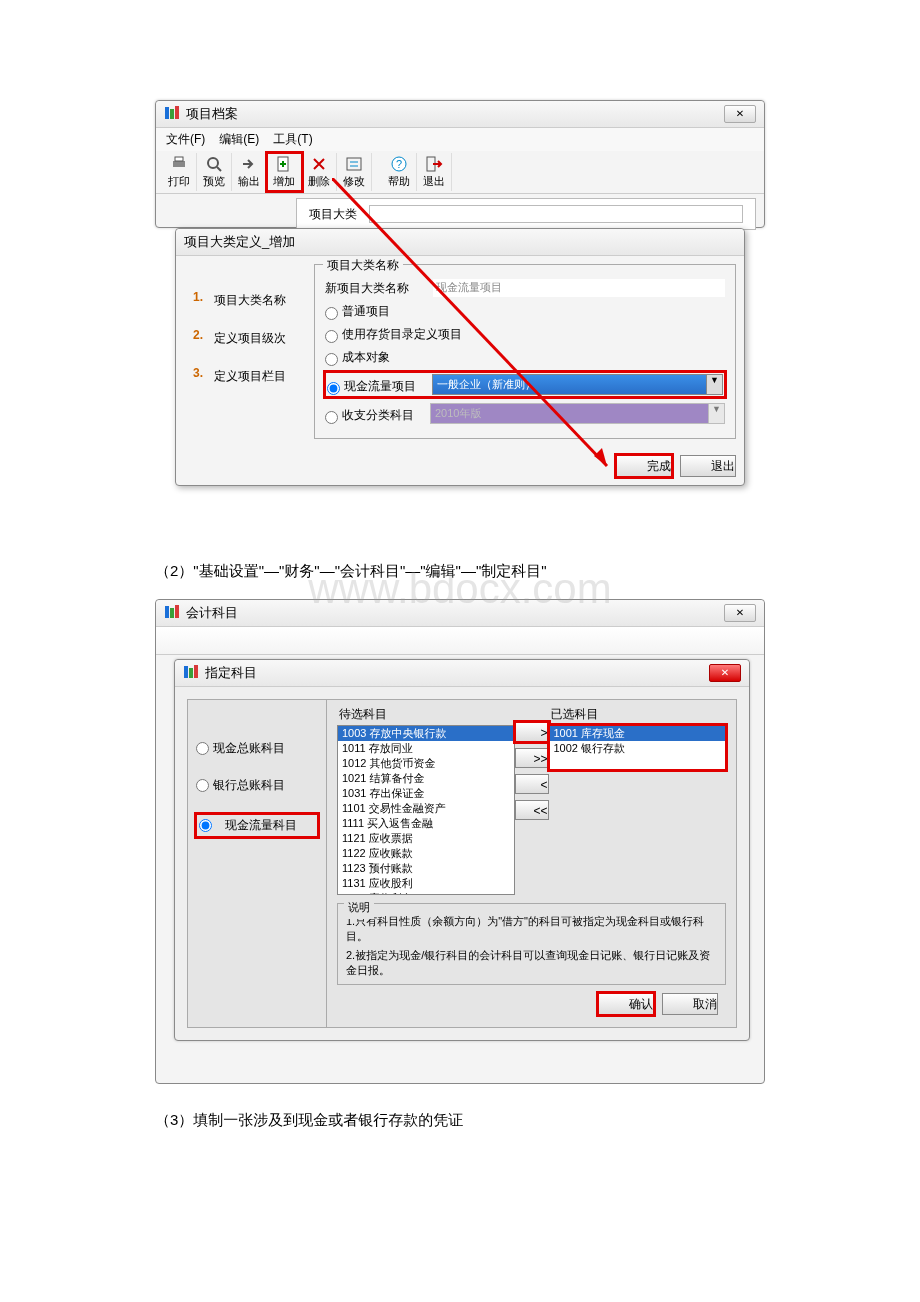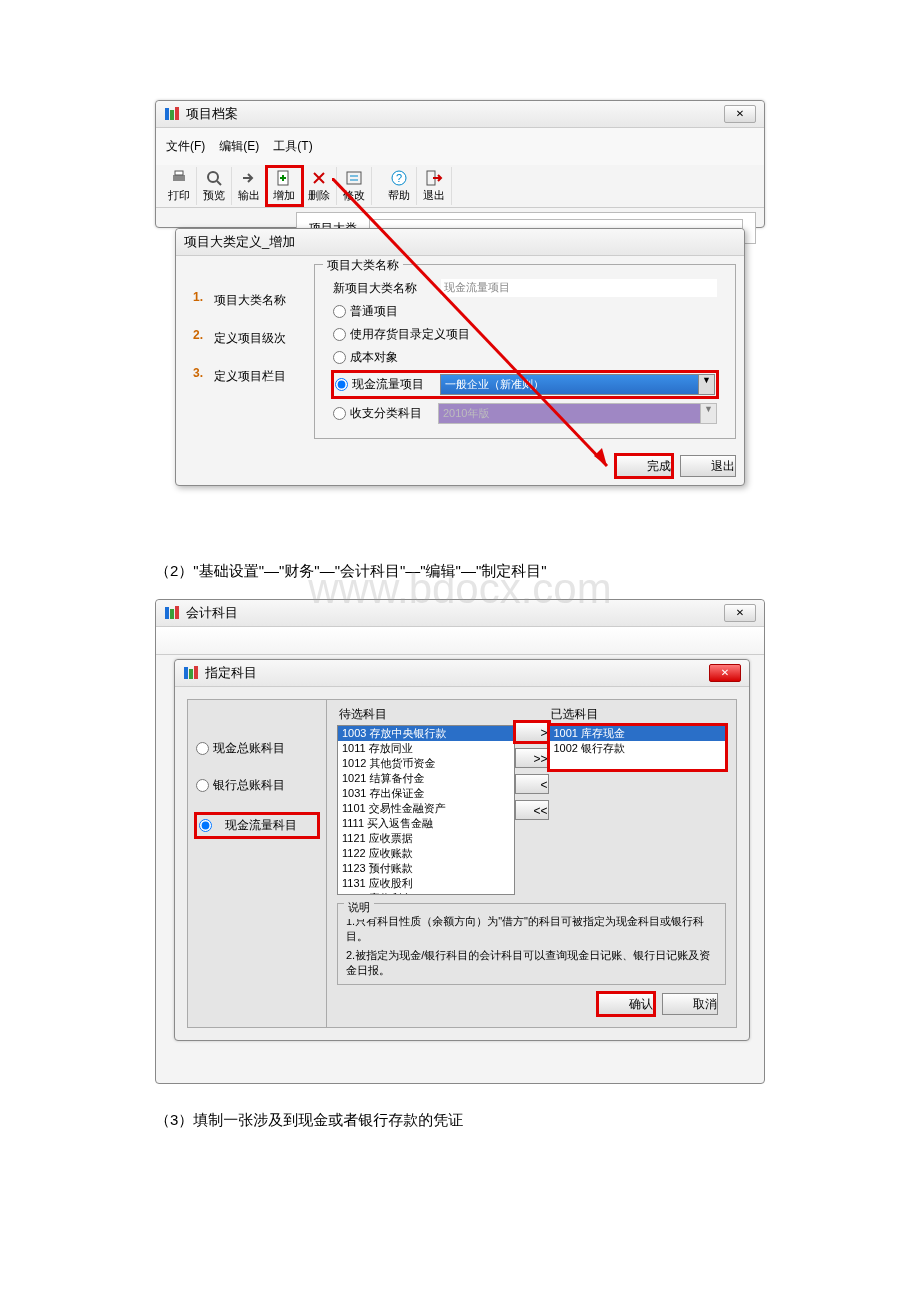--- a/index.html
+++ b/index.html
@@ -1,39 +1,39 @@
 <!DOCTYPE html>
 <html><head>
 <meta charset="utf-8">
 <style>
 *{box-sizing:border-box;margin:0;padding:0;font-family:"Microsoft YaHei","SimSun",sans-serif}
 body{background:#fff;width:920px;padding:100px 155px 100px 155px}
 .screenshot{position:relative;margin-bottom:20px}
 .win{border:1px solid #8a8a8a;border-radius:4px;background:#f4f4f4;box-shadow:0 0 3px rgba(0,0,0,.2);position:relative}
-.titlebar{display:flex;align-items:center;padding:4px 8px;background:linear-gradient(#f8f8f8,#e8e8e8);border-bottom:1px solid #ccc;border-radius:4px 4px 0 0}
+.titlebar{display:flex;align-items:flex-start;padding:4px 8px;background:linear-gradient(#f8f8f8,#e8e8e8);border-bottom:1px solid #ccc;border-radius:4px 4px 0 0}
 .titlebar .ico{width:16px;height:16px;margin-right:6px}
 .titlebar .title{flex:1;font-size:13px}
 .closebtn{width:32px;height:18px;border:1px solid #aaa;border-radius:2px;text-align:center;font-size:10px;line-height:16px;background:linear-gradient(#fefefe,#ddd)}
 .closebtn.red{background:linear-gradient(#ff7a7a,#d40000);color:#fff;border-color:#a00}
-.menubar{display:flex;gap:14px;padding:10px 10px;font-size:12px;background:#f8f8f8}
+.menubar{display:flex;gap:14px;padding:3px 10px;font-size:12px;background:#f8f8f8}
 .toolbar{display:flex;padding:2px 6px;background:#f4f4f4;border-bottom:1px solid #ccc}
 .tbbtn{display:flex;flex-direction:column;align-items:center;padding:2px 6px;font-size:11px;border-right:1px solid #ddd}
 .tbbtn .ico{width:18px;height:18px;margin-bottom:1px}
 .hlred{outline:3px solid #e00000;outline-offset:-1px}
 .mainrow{display:flex;align-items:center;padding:6px 12px;font-size:12px;background:#fff;border:1px solid #bbb;margin:4px 8px 4px 140px}
 .mainrow .lbl{width:60px}
 .mainrow .field{flex:1;height:18px;border:1px solid #bbb;background:#fff}
 .inner-win{position:absolute;left:20px;top:128px;width:570px;background:#f4f4f4;border:1px solid #8a8a8a;border-radius:4px;box-shadow:2px 2px 6px rgba(0,0,0,.3)}
 .inner-body{display:flex;padding:8px}
 .steps{width:130px;padding:8px 4px}
 .step{display:flex;align-items:center;font-size:12px;margin:18px 0}
 .step .num{width:20px;height:20px;margin-right:6px;font-weight:bold;color:#c60;text-align:center}
 .group{flex:1;border:1px solid #aaa;padding:8px 10px;font-size:12px;position:relative}
 .group-title{position:absolute;top:-8px;left:8px;background:#f4f4f4;padding:0 4px;font-size:12px}
-.frow{display:flex;align-items:center;margin:6px 8px}
+.frow{display:flex;align-items:flex-end;margin:6px 0}
 .frow label{margin-left:4px}
 .frow .field{flex:1;height:18px;border:1px solid #aaa;margin-left:8px;background:#fff;font-size:11px;padding:1px 3px}
 .dd{display:flex;border:1px solid #888}
 .dd .sel{flex:1;background:linear-gradient(#3a8fe8,#2a6fc8);color:#fff;font-size:11px;padding:2px 4px}
 .dd .arrow{width:16px;background:#ddd;text-align:center;border-left:1px solid #888;font-size:9px}
 .btnbar{display:flex;justify-content:flex-end;gap:8px;padding:8px}
 .btn{min-width:56px;height:22px;border:1px solid #888;background:linear-gradient(#fefefe,#ddd);font-size:12px;text-align:right;line-height:20px}
 .arrow-line{position:absolute;left:177px;top:78px;width:290px;height:370px;pointer-events:none;z-index:10}
 .doc-text{font-size:15px;margin:22px 0 18px 0}
 .watermark{position:absolute;left:50%;top:50%;transform:translate(-50%,-50%);font-size:42px;color:rgba(150,150,150,.25);z-index:20;pointer-events:none;white-space:nowrap}

